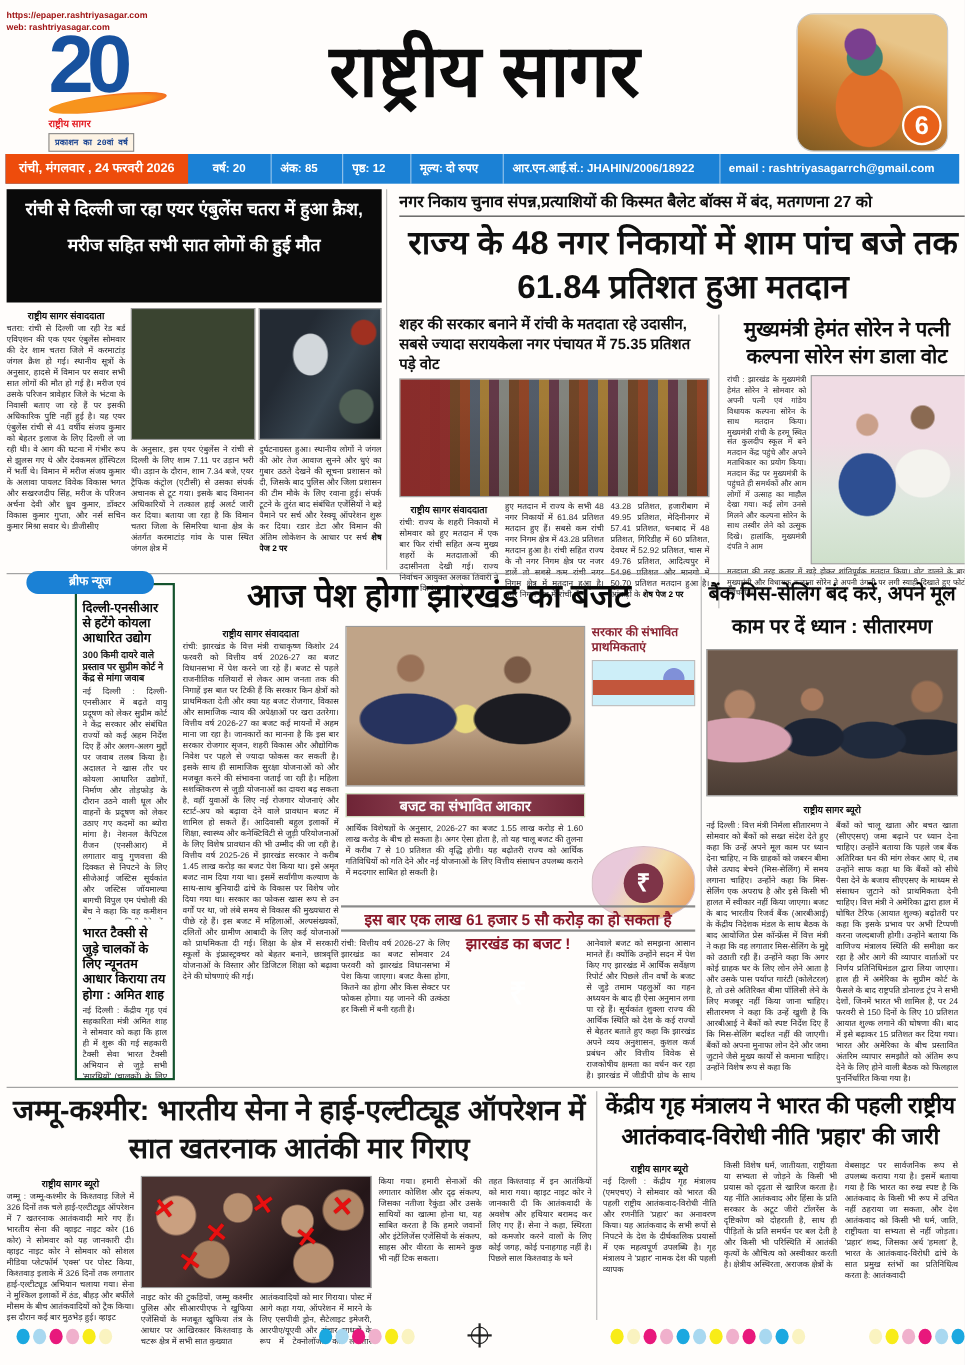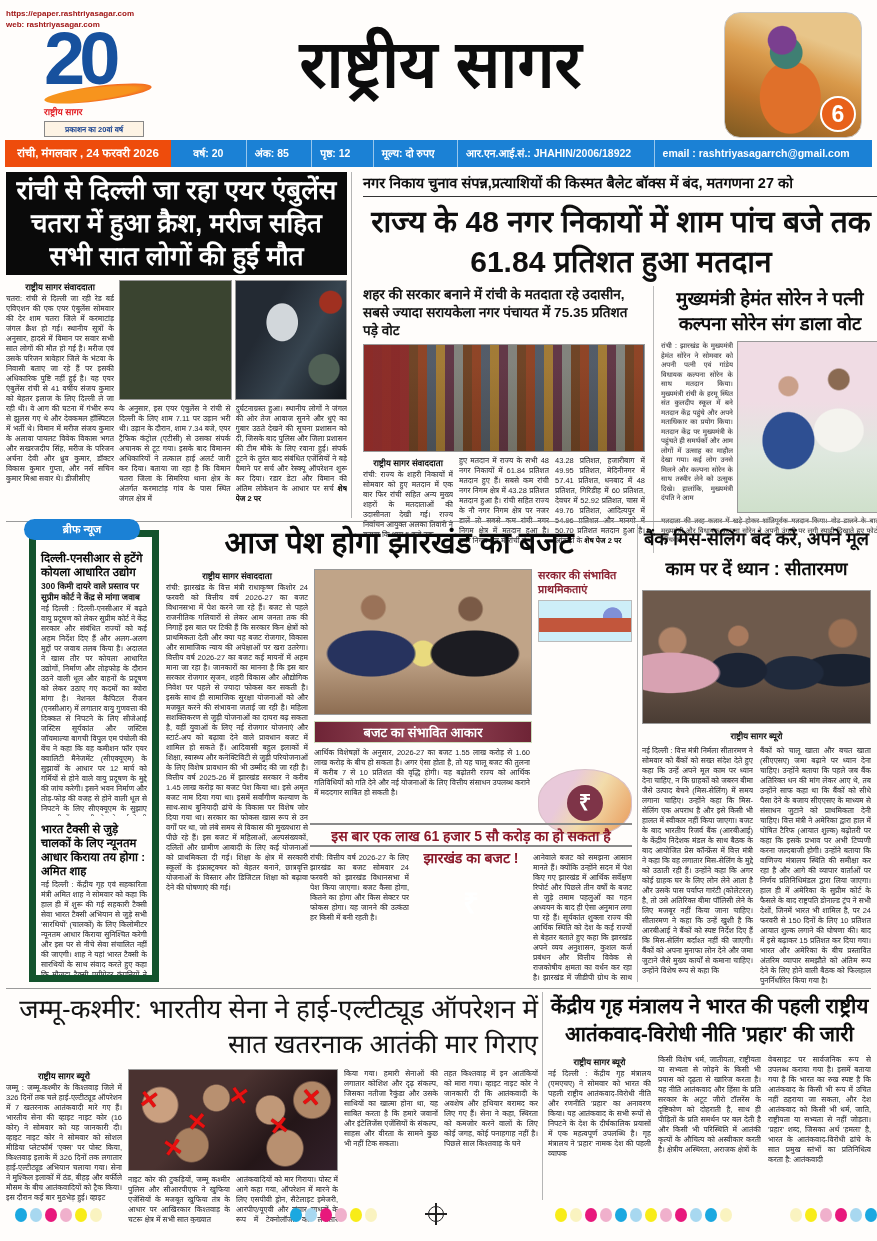--- a/index.html
+++ b/index.html
@@ -8,41 +8,41 @@
   .abs { position:absolute; }
   .jtext { font-size:7.5px; line-height:10px; text-align:justify; color:#24242a; overflow:hidden; }
   .byline { font-weight:bold; font-size:8.5px; text-align:center; color:#111; padding:1px 0 2px; }
   .more { font-weight:bold; color:#000; }
   
   .urls { left:6px; top:8px; font-size:8px; line-height:11px; color:#a01616; font-weight:bold; }
   .logo { left:44px; top:26px; width:140px; text-align:left; }
   .logo-num { font-size:74px; line-height:66px; font-weight:800; color:#17519e; letter-spacing:-6px; }
   .logo-swoosh { width:108px; height:15px; border-radius:50%; background:radial-gradient(ellipse at 35% 50%, #f7941d 0 55%, #ef4123 90%); margin-top:-6px; transform:rotate(-7deg); }
   .logo-name { color:#e31e24; font-size:9px; font-weight:bold; margin-top:4px; }
-  .logo-year { display:inline-block; border:1px solid #888; font-size:7.5px; font-weight:bold; color:#17418f; padding:2px 20px; margin-top:3px; background:#fdf3e4; }
+  .logo-year { display:inline-block; border:1px solid #888; font-size:7.5px; font-weight:bold; color:#17418f; padding:2px 5px; margin-top:3px; background:#fdf3e4;font-family:Liberation Mono, monospace; }
   .masthead { left:168px; top:24px; width:545px; text-align:center; font-size:66px; line-height:80px; font-weight:800; color:#0c0c0c; }
   .tagline { left:470px; top:20px; width:240px; text-align:right; font-size:16px; font-weight:800; color:#111; }
   .publine { left:240px; top:117px; width:400px; text-align:center; font-size:12.5px; font-weight:700; color:#111; }
   .promo { left:724px; top:12px; width:138px; height:126px; border-radius:16px; border:1px solid #c9c9c9;
            background: radial-gradient(circle at 42% 22%, #7a3f8f 0 11%, transparent 12%),
                        radial-gradient(circle at 45% 32%, #3f7f73 0 14%, transparent 15%),
                        radial-gradient(ellipse at 48% 68%, #e0702a 0 30%, transparent 31%),
                        linear-gradient(200deg, #e8c589 0 25%, #d99a4b 45%, #b8742c 70%, #7d5a22 100%); }
   .badge { position:absolute; right:5px; bottom:5px; width:36px; height:36px; border-radius:50%; background:#e8611a; border:2px solid #fff; color:#fff; font-size:23px; font-weight:bold; text-align:center; line-height:32px; }
   .infobar { left:5px; top:140px; width:867px; height:27px; background:#1b81d5; display:flex; align-items:stretch; }
   .datebox { width:166px; background:#ee4c0c; color:#fff; font-weight:bold; font-size:11.5px; line-height:27px; text-align:center; flex:none; }
   .info-items { display:flex; flex:1; justify-content:space-evenly; }
   .info-item { color:#fff; font-weight:bold; font-size:10.5px; line-height:27px; padding:0 8px; border-left:1px solid rgba(255,255,255,.55); }
   .info-item:first-child { border-left:none; }
   
   .vline { border-left:1px solid #b5b5b5; width:0; }
   .hline { border-top:1px solid #9a9a9a; height:0; }
   
   .amb { left:6px; top:172px; width:341px; height:347px; }
-  .amb-hl { background:#0a0a0a; color:#fff; font-size:26px; font-weight:700; text-align:center; line-height:33px; padding:2px 2px; height:103px; }
+  .amb-hl { background:#0a0a0a; color:#fff; font-size:16px; font-weight:700; text-align:center; line-height:33px; padding:2px 2px; height:103px; }
   .amb-body { display:flex; gap:5px; margin-top:5px; height:236px; }
   .amb-c1 { width:108px; flex:none; }
   .amb-right { flex:1; }
   .amb-imgs { display:flex; gap:3px; height:120px; }
   .ph { border:1px solid #999; }
   .amb-img1 { flex:1; background: radial-gradient(circle at 60% 42%, #5a6a4a 0 22%, transparent 23%),
               linear-gradient(27deg, transparent 44%, #1c2c3c 45% 56%, transparent 57%),
               linear-gradient(135deg,#6f7f58 0 20%,#44543а 45%,#3a4a30 55%,#232a1c 100%); background-color:#3a4430; }
   .amb-img2 { flex:1; background: radial-gradient(ellipse at 42% 35%, #d2d7db 0 17%, transparent 18%),
               radial-gradient(circle at 86% 18%, #a03020 0 8%, transparent 9%),
@@ -70,21 +70,21 @@
   .cmv-photo { flex:1; height:172px;
       background: radial-gradient(ellipse at 36% 58%, #2e4f92 0 20%, transparent 21%),
                   radial-gradient(ellipse at 72% 52%, #f4f3ee 0 17%, transparent 18%),
                   radial-gradient(circle at 36% 26%, #caa08a 0 6%, transparent 7%),
                   radial-gradient(circle at 72% 22%, #8a6a52 0 6%, transparent 7%),
                   linear-gradient(180deg,#f0dce4 0 35%, #dfe8df 65%, #cfe0cb 100%); }
   .cmv-caption { font-size:7px; line-height:9.5px; text-align:justify; margin-top:3px; color:#222; }
   
   .briefs { left:6px; top:530px; width:153px; height:452px;padding-left:23px; }
   .briefs-pill { position:absolute; top:-11px; left:18px; width:116px; height:21px; background:#1b81d5; border-radius:11px; color:#fff; font-size:11px; font-weight:700; text-align:center; line-height:21px; z-index:2; }
-  .briefs-box { border:7px solid #14532d; height:100%; padding:14px 5px 4px; overflow:hidden; background:#fffefc; }
+  .briefs-box { border:2px solid #14532d; height:100%; padding:14px 5px 4px; overflow:hidden; background:#fffefc;margin-left:39px; }
   .brief-title { font-size:11.5px; font-weight:800; line-height:14px; color:#0b0b0b; margin-bottom:2px; }
   .brief-sub { font-size:8.5px; font-weight:700; line-height:10.5px; margin-bottom:2px; }
   .brief-body { margin-bottom:6px; }
   
   .budget { left:166px; top:524px; width:466px; height:460px; }
   .bud-hl { font-size:30px; font-weight:800; text-align:center; line-height:37px; color:#0b0b0b; }
   .bud-content { position:relative; height:414px; margin-top:8px; }
   .bud-c1 { position:absolute; left:0; top:0; width:142px; height:414px; }
   .bud-photo { position:absolute; left:148px; top:0; width:218px; height:146px;
       background: radial-gradient(ellipse at 26% 58%, #27335e 0 19%, transparent 20%),
@@ -128,21 +128,21 @@
                   radial-gradient(ellipse at 66% 62%, #202a3c 0 14%, transparent 15%),
                   radial-gradient(ellipse at 88% 60%, #1a2230 0 14%, transparent 15%),
                   radial-gradient(circle at 13% 38%, #b08468 0 6%, transparent 7%),
                   radial-gradient(circle at 42% 34%, #a87a5e 0 6%, transparent 7%),
                   radial-gradient(circle at 88% 32%, #9a7054 0 6%, transparent 7%),
                   linear-gradient(180deg,#6e5a4c 0 55%, #4a3c34 100%); }
   .sita-cols { display:flex; gap:7px; margin-top:3px; height:242px; }
   .sita-cols > div { flex:1; }
   
   .jk { left:6px; top:992px; width:532px; height:212px; }
-  .jk-hl { font-size:26px; font-weight:400; text-align:right; line-height:35px; color:#141414; }
+  .jk-hl { font-size:26px; font-weight:700; text-align:center; line-height:35px; color:#141414; }
   .jk-content { display:flex; gap:6px; margin-top:7px; height:158px; }
   .jk-c1 { width:116px; flex:none; }
   .jk-mid { width:210px; flex:none; }
   .jk-photo { height:102px; position:relative; overflow:hidden;
       background: radial-gradient(circle at 15% 35%, #caa080 0 9%, transparent 10%),
                   radial-gradient(circle at 42% 28%, #b89070 0 9%, transparent 10%),
                   radial-gradient(circle at 68% 40%, #c09878 0 9%, transparent 10%),
                   radial-gradient(circle at 88% 30%, #b08868 0 9%, transparent 10%),
                   radial-gradient(circle at 30% 75%, #a88060 0 10%, transparent 11%),
                   radial-gradient(circle at 75% 78%, #b89070 0 10%, transparent 11%),

